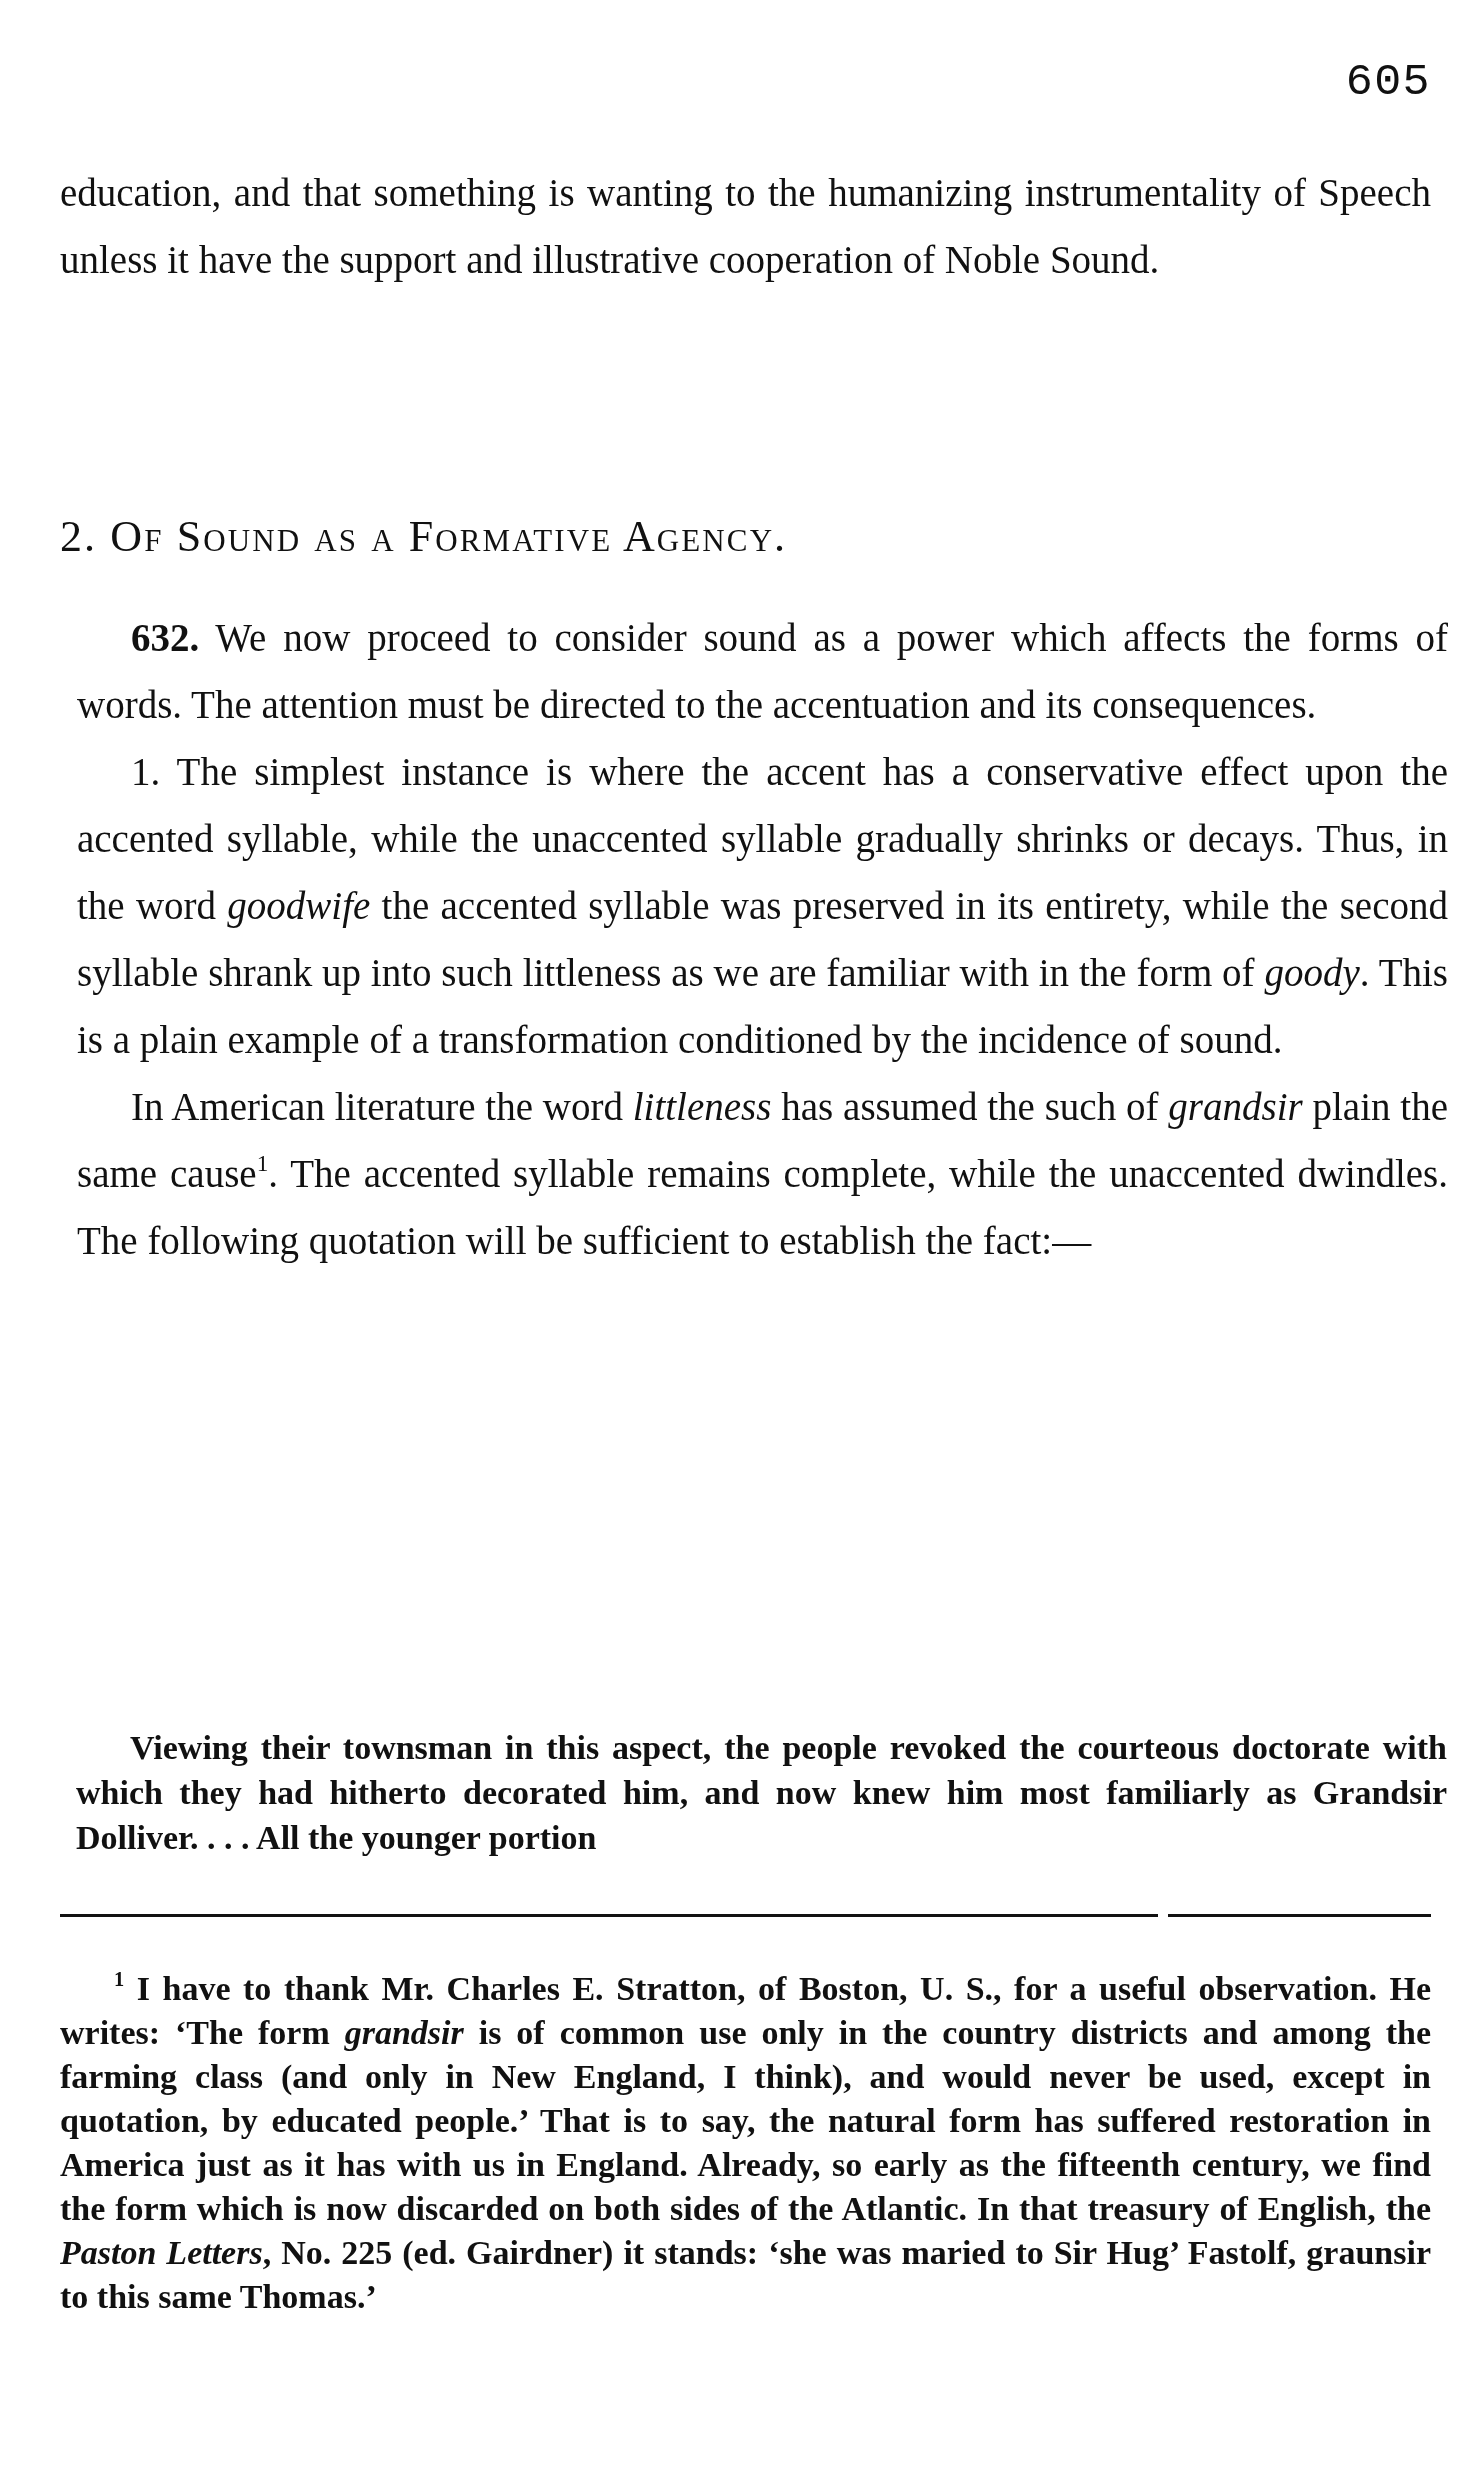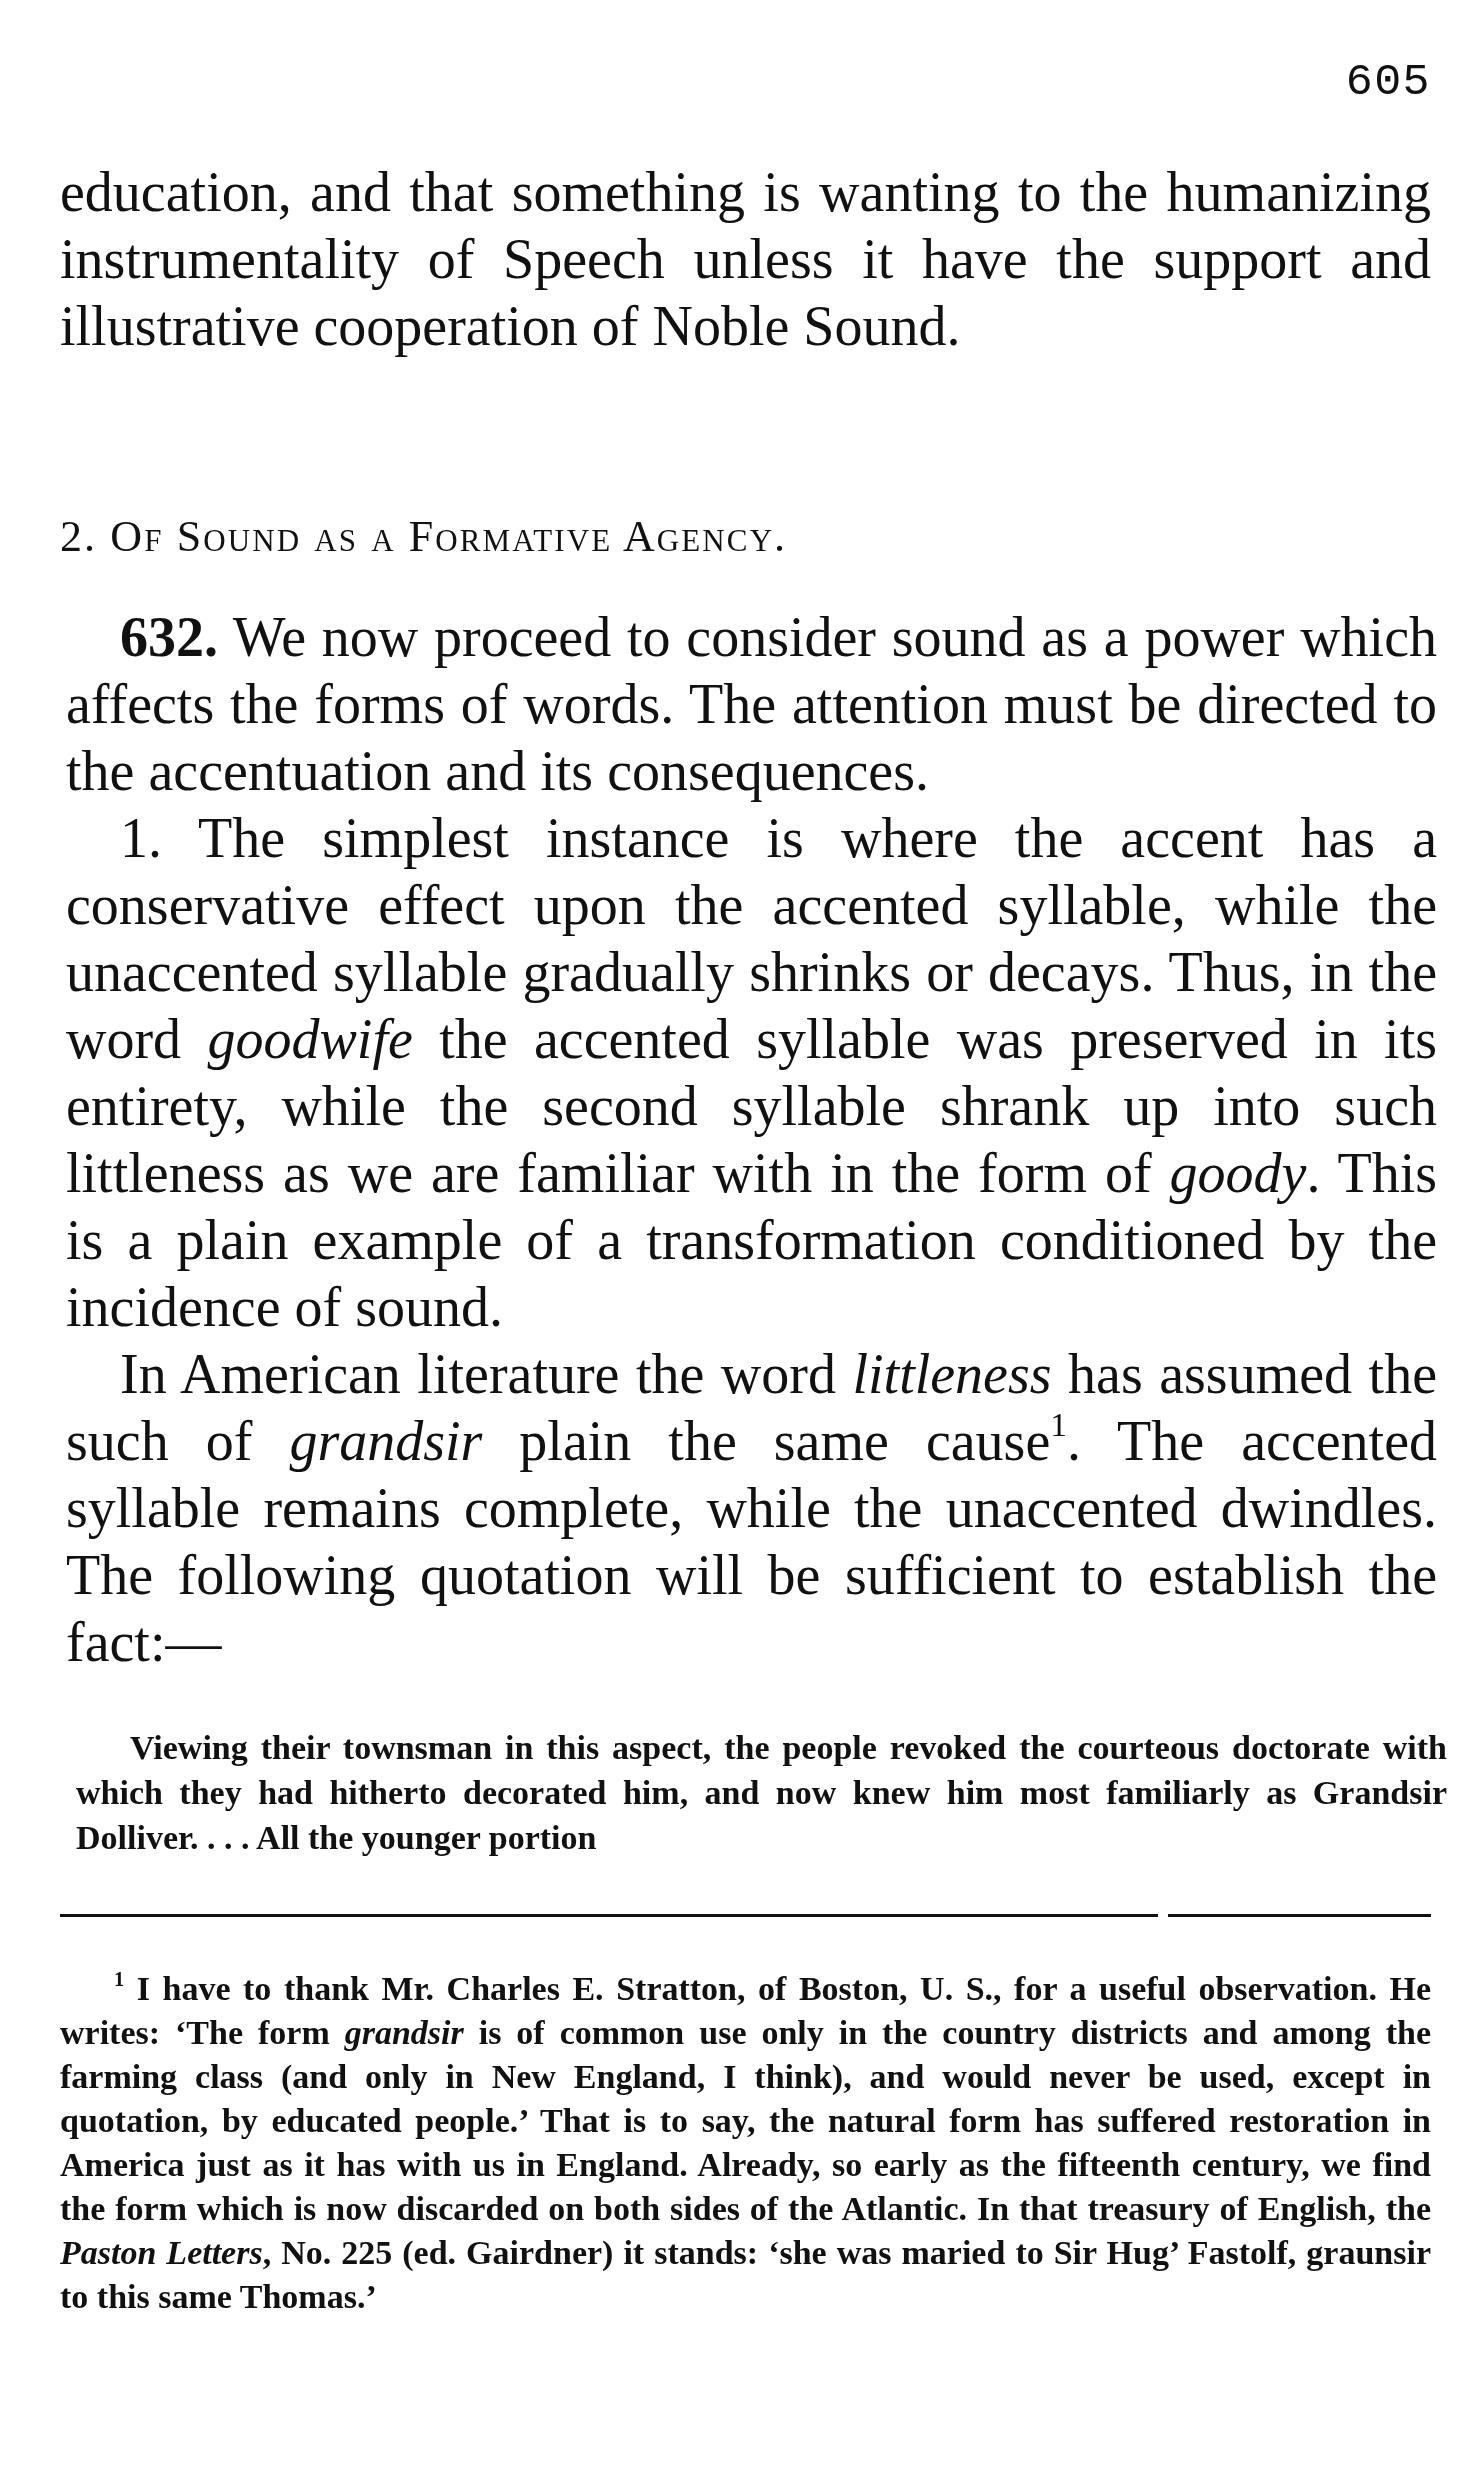--- a/index.html
+++ b/index.html
@@ -6,31 +6,31 @@
   body { width: 1480px; height: 2475px; position: relative; overflow: hidden; color: #111; }
   .page { position: absolute; left: 60px; top: 0; width: 1371px; }
   .running-head {
     position: absolute; top: 62px; left: 0; width: 1371px; height: 55px;
     font-family: "Liberation Serif", serif; font-style: italic;
     font-size: 37px; letter-spacing: 4.1px;
   }
   .running-head .title { position: absolute; left: 196px; top: 0; }
   .running-head .pgnum { position: absolute; right: 0; top: -5.5px; font-style: normal; font-size: 45px; letter-spacing: 1.4px; font-family: Liberation Mono, monospace; }
   .body-text {
-    font-family: "Liberation Serif", serif; font-size: 56px; line-height: 67px;
+    font-family: "Liberation Serif", serif; font-size: 39px; line-height: 67px;
     text-align: justify; text-align-last: left; margin: 0;
   }
   .indent { text-indent: 54px; }
   .b1 { position: absolute; top: 159px; left: 0; width: 1371px; }
   .section-heading {
     position: absolute; top: 511px; left: 0; width: 1371px; 
     font-family: "Liberation Serif", serif; font-size: 44px; letter-spacing: 2.1px;
   }
   .section-heading .sc { font-variant: small-caps; }
-  .b2 { position: absolute; top: 604px; left: 6px; width: 1371px; }
+  .b2 { position: absolute; top: 604px; left: 17px; width: 1371px; }
   .para-num { font-weight: bold; }
   .quote {
     position: absolute; top: 1709px; left: 0; width: 1371px;
     font-family: "Liberation Serif", serif; font-size: 34px; line-height: 45px;
     text-align: justify; text-align-last: left; font-weight: bold; margin: 16px;
   }
   .rule {
     position: absolute; top: 1914px; left: 0; width: 1371px; height: 3.4px;
     background: #111;
   }

